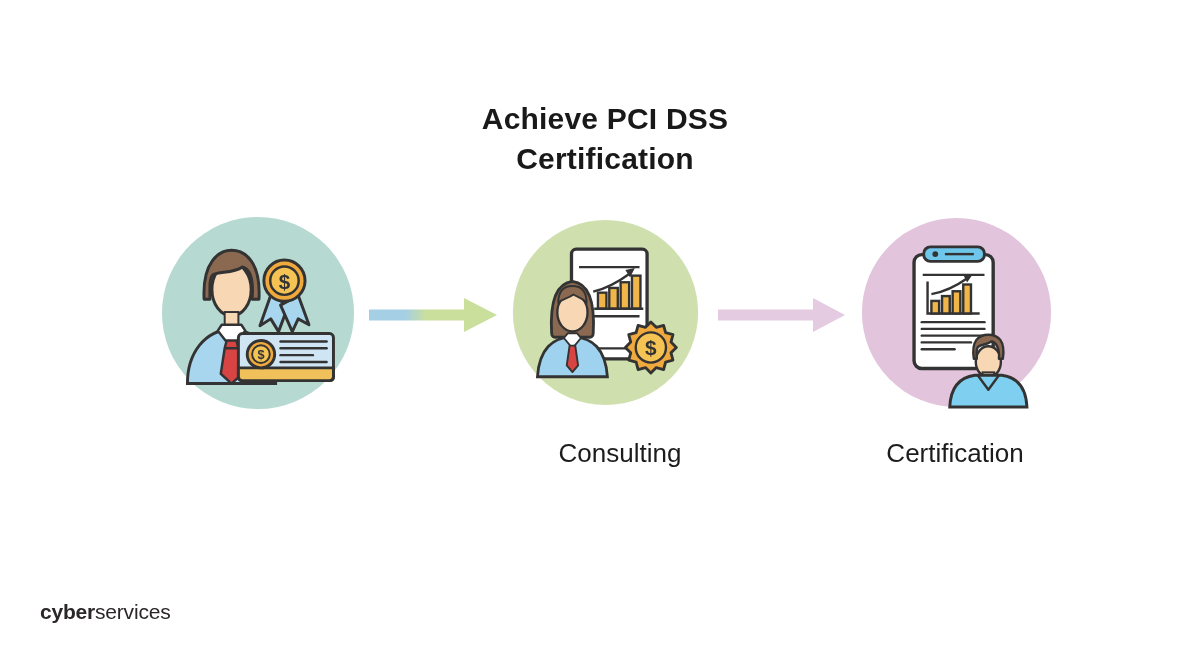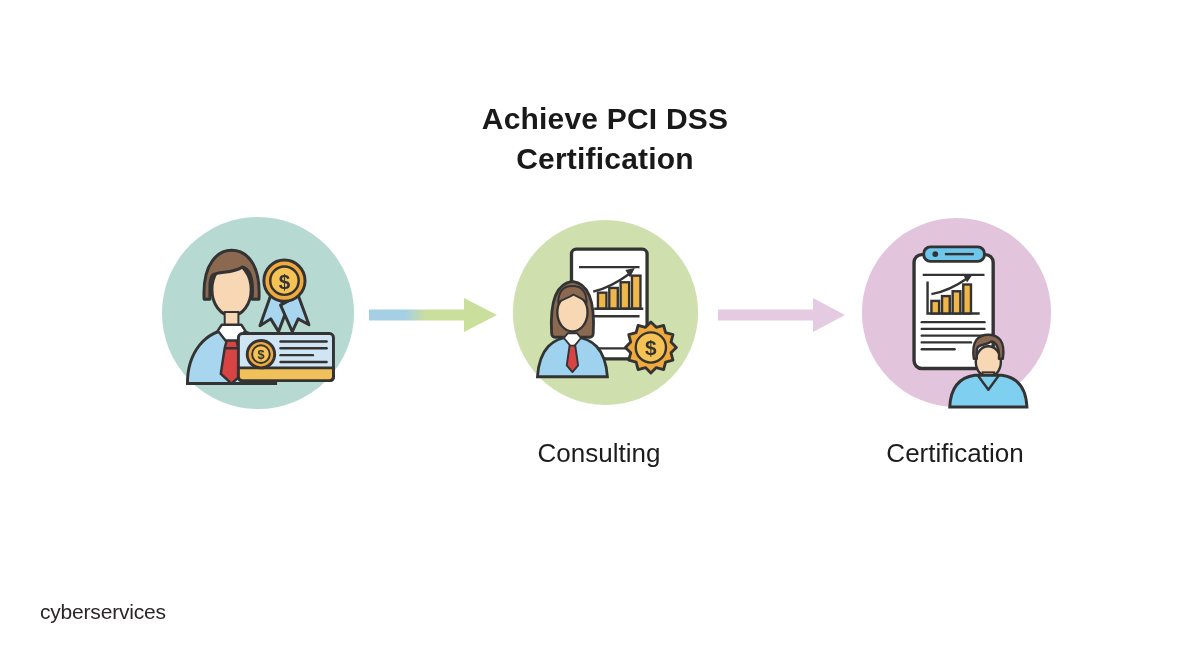--- a/index.html
+++ b/index.html
@@ -11,30 +11,30 @@
     position:absolute; top:99px; left:395px; width:420px;
     text-align:center; font-size:30px; font-weight:700;
     line-height:40px; color:#191919; letter-spacing:0.2px;
   }
   .circle-wrap { position:absolute; }
   .step-label {
     position:absolute; top:438px; width:300px; text-align:center;
     font-size:26px; font-weight:400; color:#1c1c1c;
   }
   .label-1 { left:108px; }
-  .label-2 { left:449px; }
+  .label-2 { left:470px; }
   .label-3 { left:805px; }
   .arrow-wrap { position:absolute; top:295px; }
   .arrow-1 { left:368px; }
   .arrow-2 { left:716px; }
   .brand {
     position:absolute; left:40px; top:600px;
     font-size:21px; color:#2b2728; letter-spacing:-0.2px;
   }
-  .brand .bold { font-weight:400; }
+  .brand .bold { font-weight:700; }
   svg text { font-family:"Liberation Sans", sans-serif; }
 </style>
 </head>
 <body>
 
 <div class="canvas">
 
   <div class="title">
     <div>Achieve PCI DSS</div>
     <div>Certification</div>

